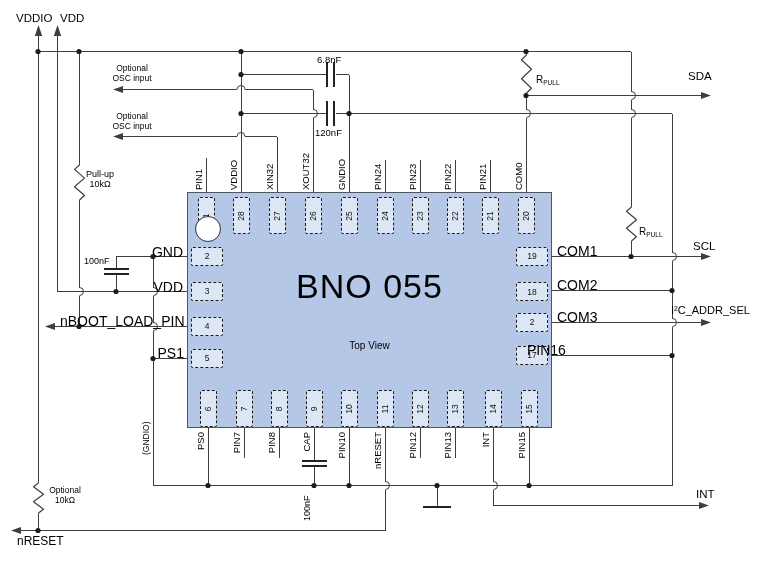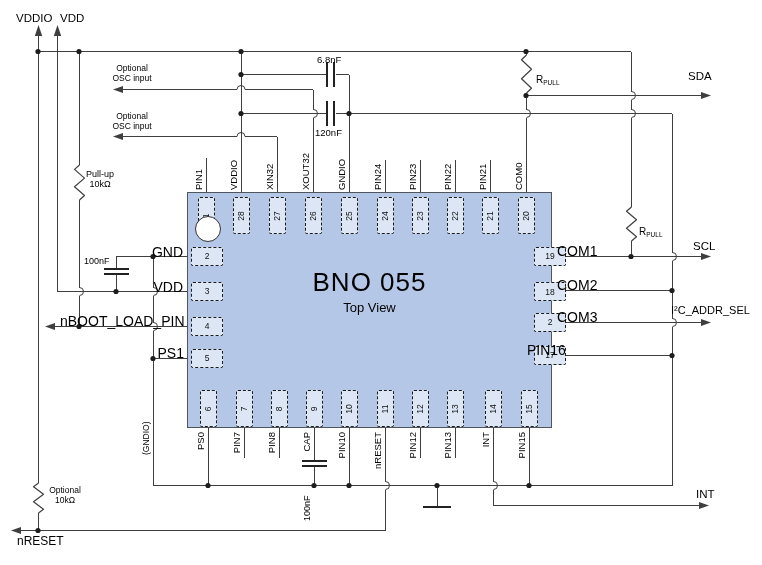--- a/index.html
+++ b/index.html
@@ -15,27 +15,27 @@
         transform:rotate(-90deg);transform-origin:0 0;white-space:nowrap;}
   .vtop{top:190px;text-align:left;}
   .vbot{top:488px;text-align:right;}
   .chip{position:absolute;left:187px;top:192px;width:365px;height:236px;
         background:var(--chip-fill,#b5c7e6);border:1.5px solid #50565e;box-sizing:border-box;}
   .pad{position:absolute;background:var(--pad-fill,#dde6f4);border:1.4px dashed #1b1b1b;
        border-radius:2px;box-sizing:border-box;display:flex;align-items:center;justify-content:center;}
   .padv{width:17px;height:37px;}
   .pt{top:197px;} .pb{top:390px;}
   .padh{width:32px;height:19px;}
-  .pl{left:191px;} .pr{left:516px;margin-left:18px;}
+  .pl{left:191px;} .pr{left:516px;}
   .pn{font-size:8.5px;color:#111;}
   .rot90{transform:rotate(-90deg);}
   .circle1{position:absolute;left:195px;top:216px;width:26px;height:26px;border-radius:50%;
            background:#fff;border:1.5px solid #333;box-sizing:border-box;}
-  .chiptitle{font-size:26px;letter-spacing:1px;}
-  .chipsub{font-size:13px;}
+  .chiptitle{font-size:34px;letter-spacing:1px;}
+  .chipsub{font-size:10px;margin-top:40px;}
   .ctr{left:187px;width:365px;text-align:center;}
   .u{text-decoration:underline;}
   .sub{font-size:6.5px;vertical-align:-2px;letter-spacing:0;}
   .rbase{font-size:10px;}
 </style>
 </head>
 <body>
 
 <div id="canvas">
 

